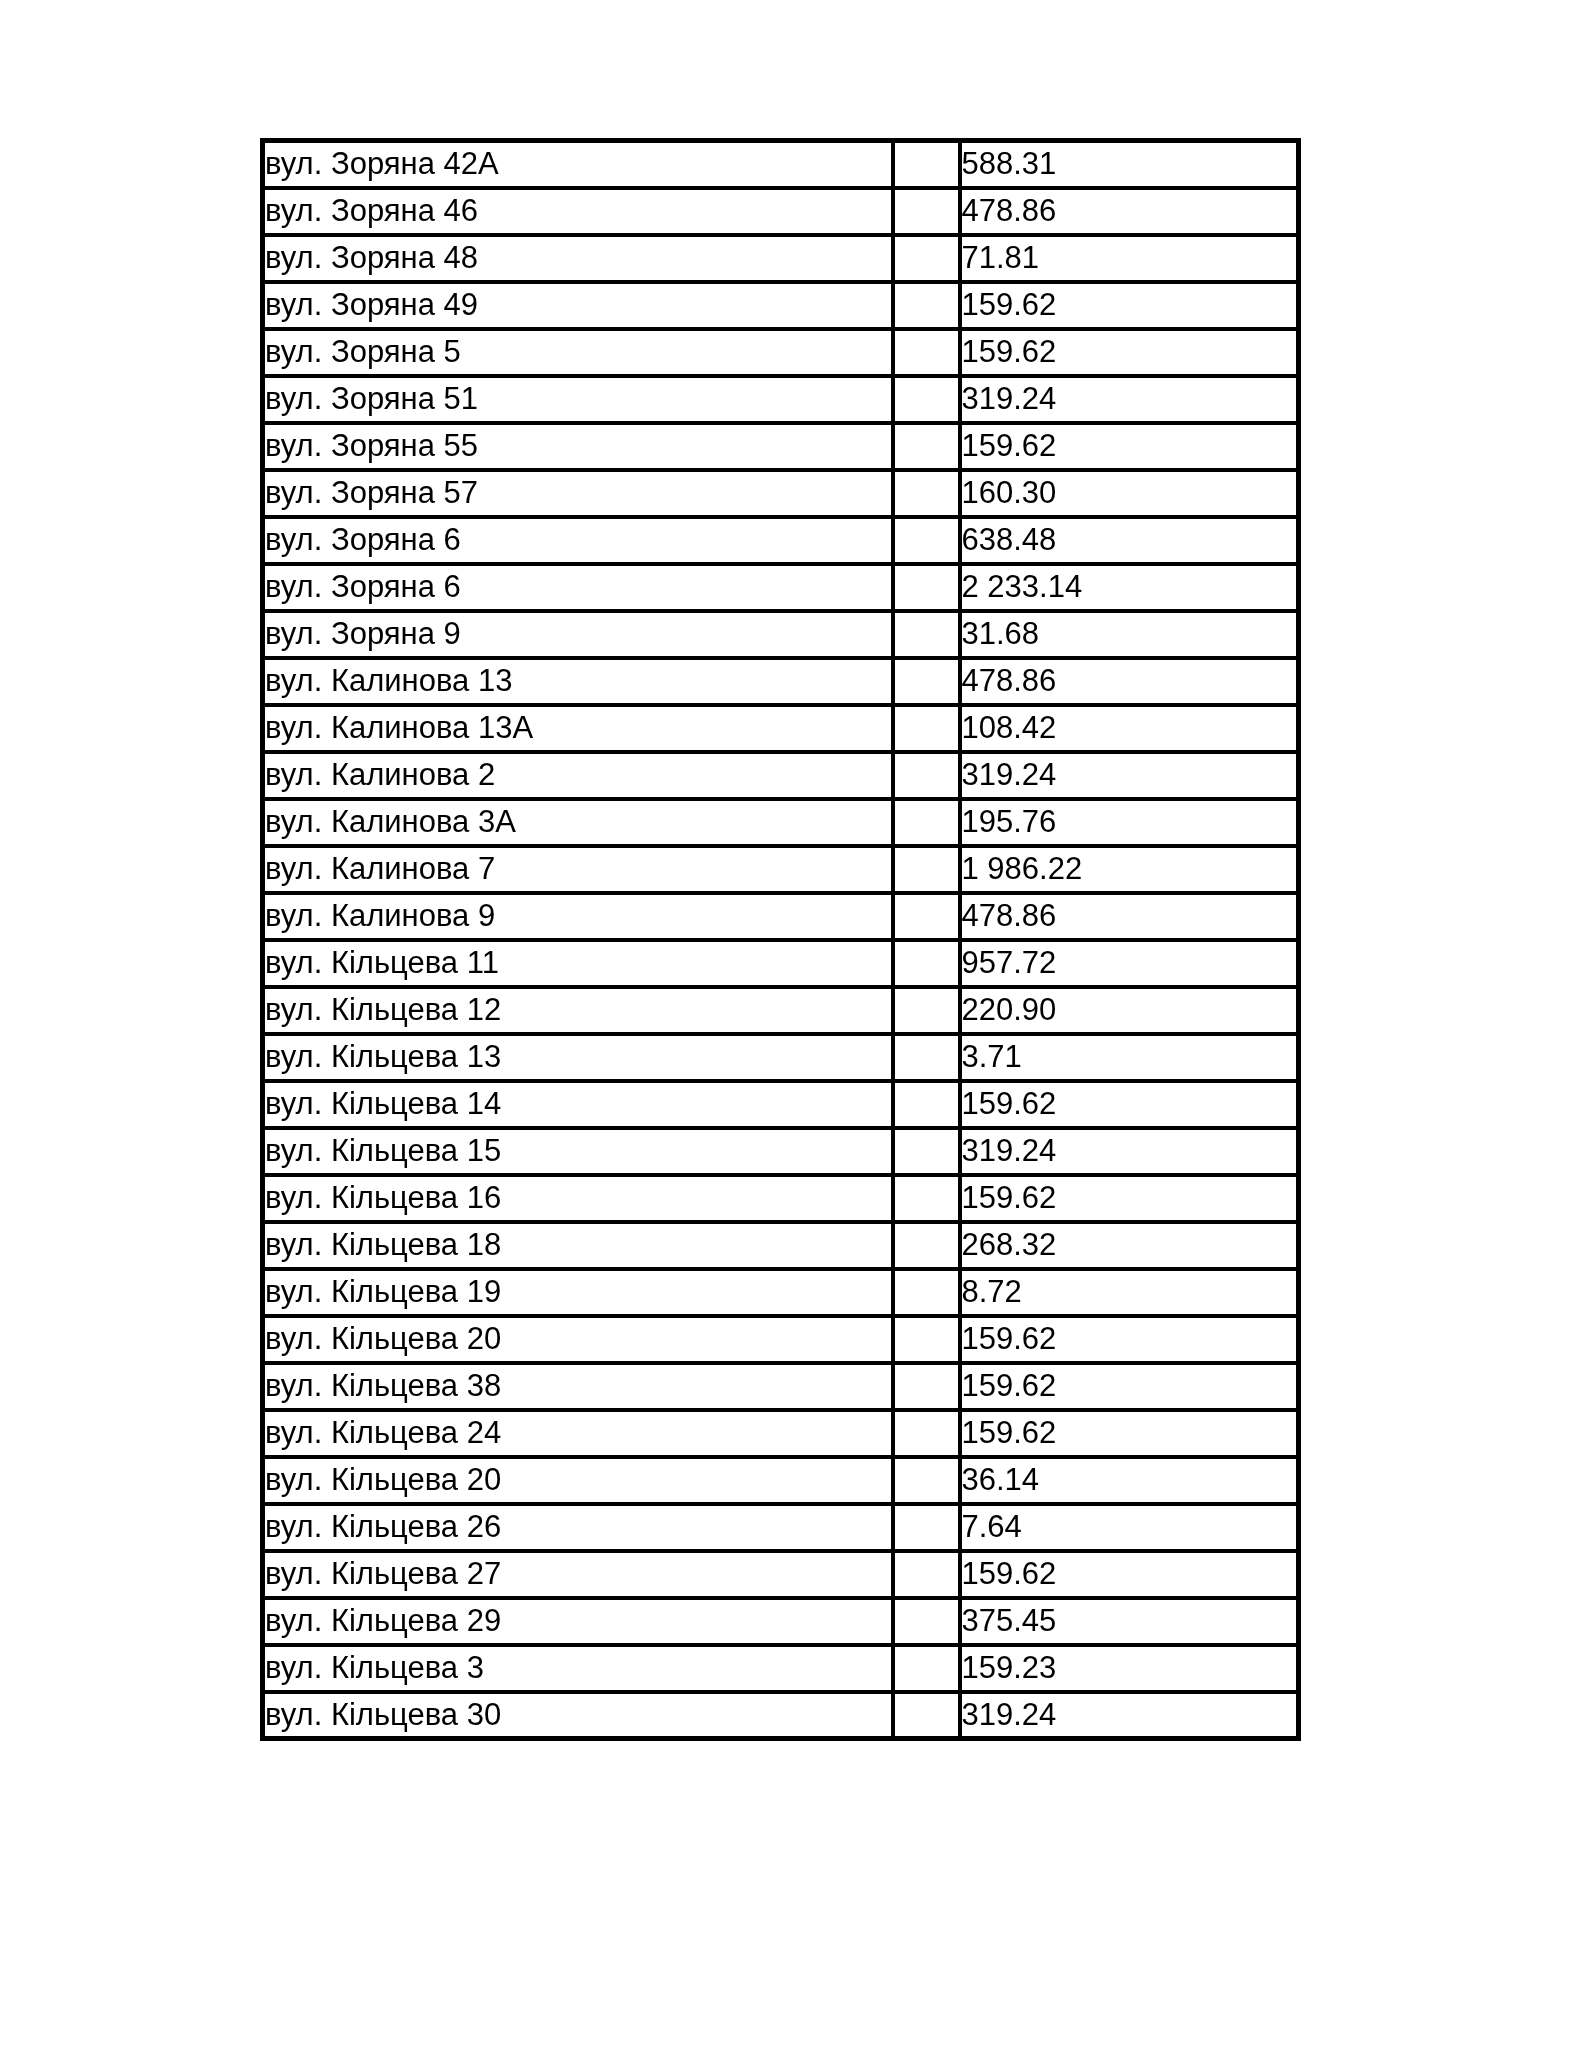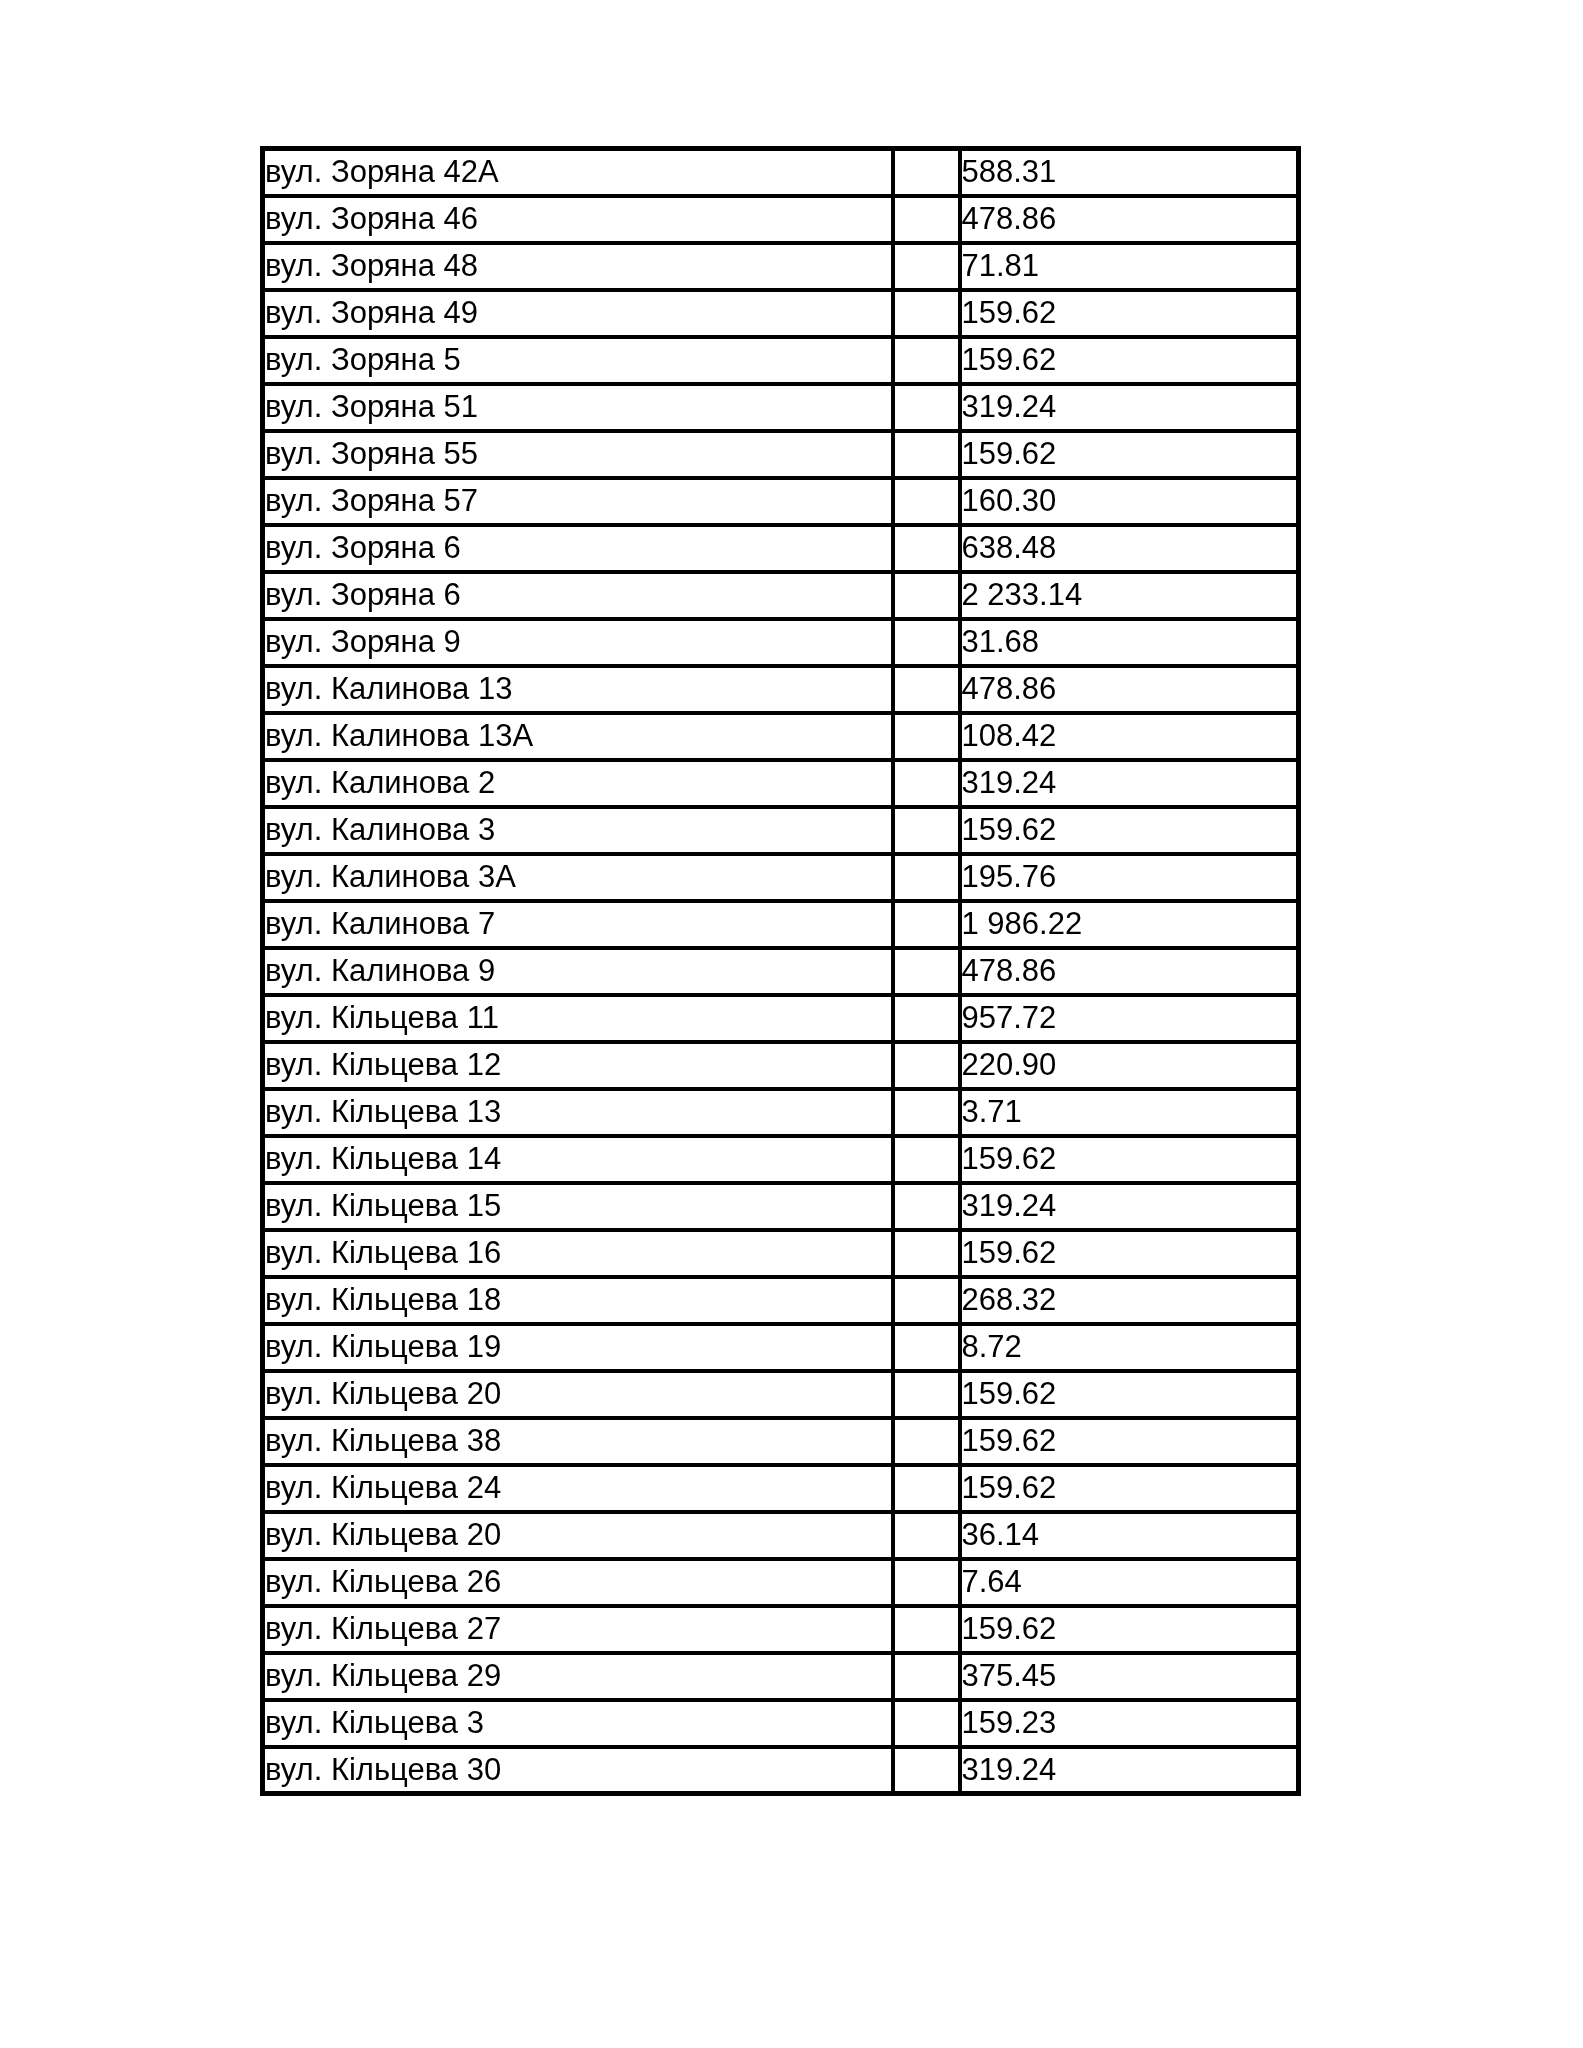--- a/index.html
+++ b/index.html
@@ -10,21 +10,21 @@
   .page {
     position: relative;
     width: 1583px;
     height: 2048px;
     background: #ffffff;
     overflow: hidden;
   }
   table.data-table {
     position: absolute;
     left: 260px;
-    top: 146px;
+    top: 138px;
     width: 1036px;
     border-collapse: collapse;
     table-layout: fixed;
     border: 5px solid #000000;
   }
   table.data-table tr {
     height: 47px;
   }
   table.data-table td {
     border: 4px solid #000000;
@@ -136,25 +136,20 @@
     <td class="spacer-cell"></td>
     <td class="value-cell">108.42</td>
   </tr>
 
   <tr>
     <td class="address-cell">вул. Калинова 2</td>
     <td class="spacer-cell"></td>
     <td class="value-cell">319.24</td>
   </tr>
 
-  <tr>
-    <td class="address-cell">вул. Калинова 3</td>
-    <td class="spacer-cell"></td>
-    <td class="value-cell">159.62</td>
-  </tr>
 
   <tr>
     <td class="address-cell">вул. Калинова 3А</td>
     <td class="spacer-cell"></td>
     <td class="value-cell">195.76</td>
   </tr>
 
 
   <tr>
     <td class="address-cell">вул. Калинова 7</td>

